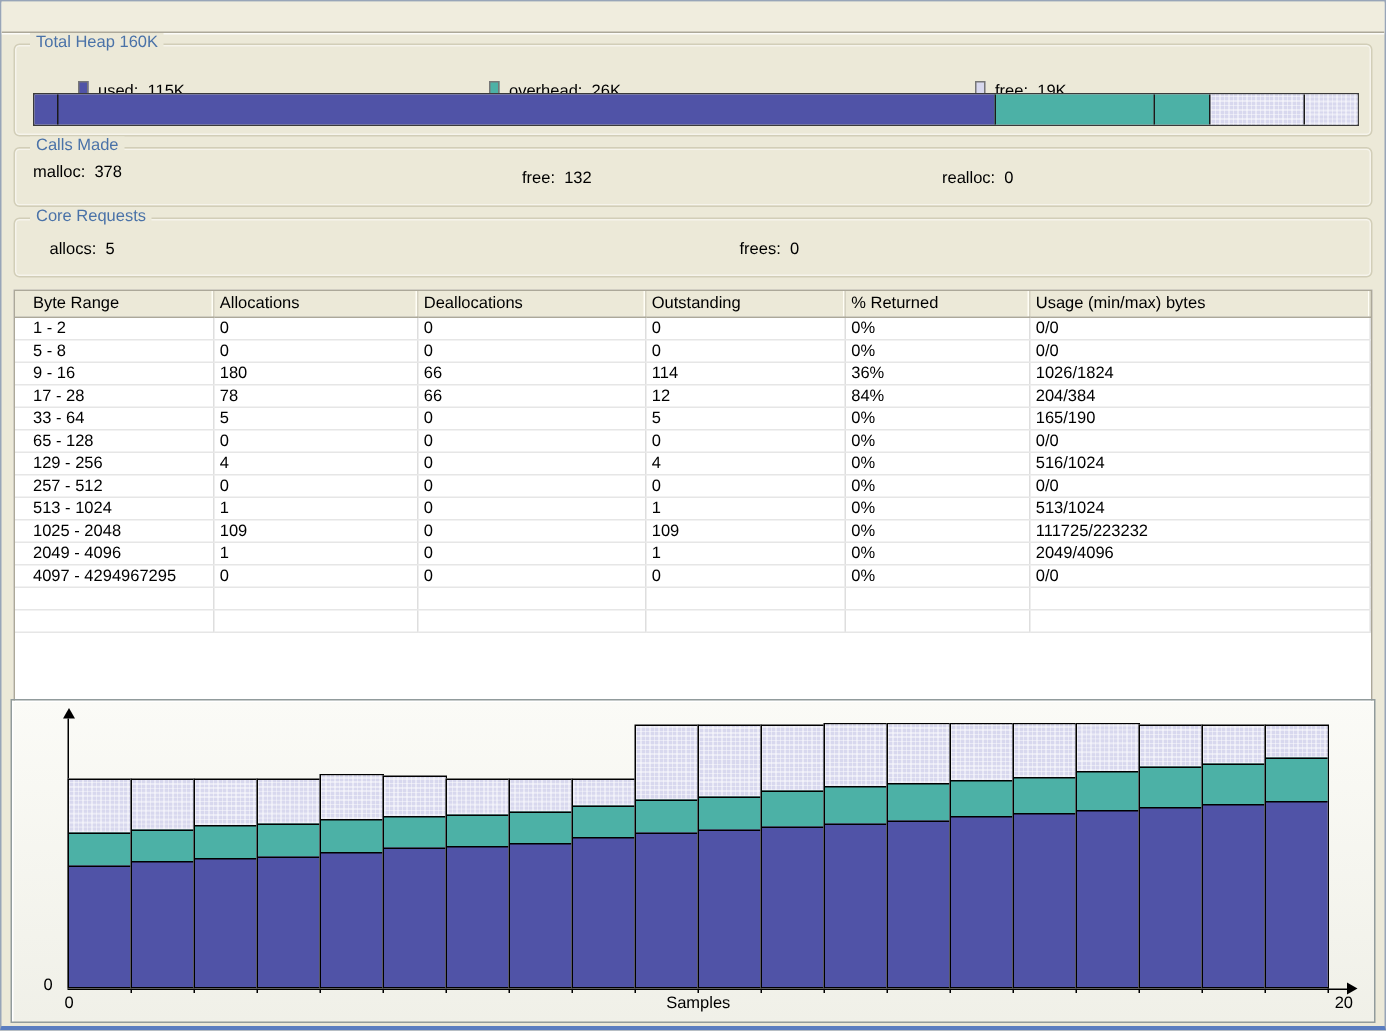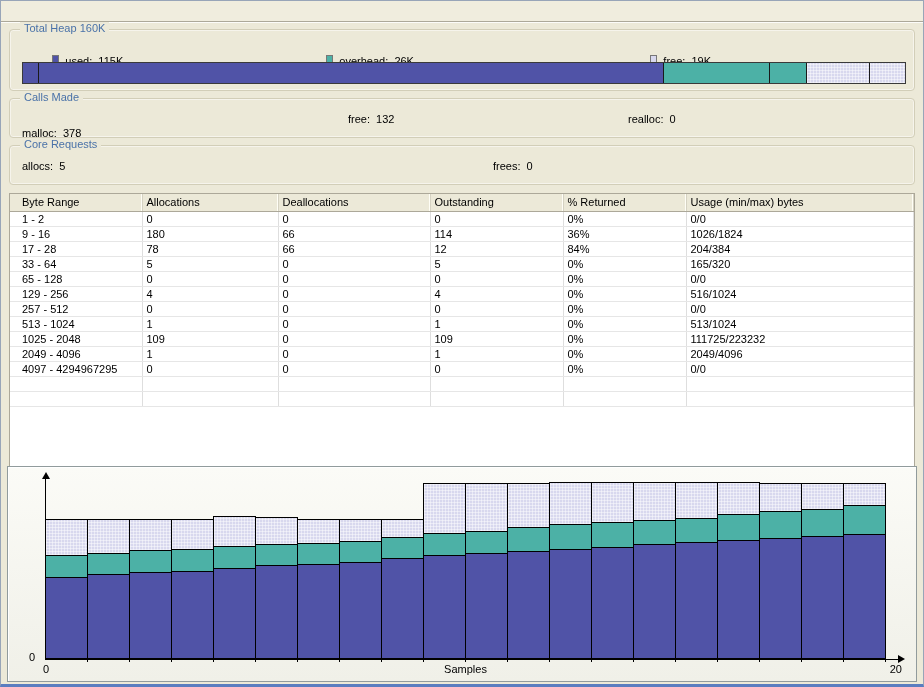--- a/index.html
+++ b/index.html
@@ -95,28 +95,28 @@
         <div class="hseg" style="width: 70.9%; background-color: rgb(80, 83, 167);"></div>
         <div class="hseg" style="width: 12%; background-color: rgb(76, 177, 166);"></div>
         <div class="hseg" style="width: 4.2%; background-color: rgb(76, 177, 166);"></div>
         <div class="hseg pattern-free" style="width: 7.1%; background-color: rgb(216, 216, 238);"></div>
         <div class="hseg pattern-free" style="width: 4.1%; background-color: rgb(216, 216, 238);"></div>
       </div>
   </div>
 
   <div class="groupbox" id="gb-calls">
     <span class="gb-title">Calls Made</span>
-    <span class="stat" style="left:12px;top:28px;">malloc:  378</span>
+    <span class="stat" style="left:12px;top:10px;">malloc:  378</span>
     <span class="stat" style="left:338px;top:14px;">free:  132</span>
     <span class="stat" style="left:618px;top:14px;">realloc:  0</span>
   </div>
 
   <div class="groupbox" id="gb-core">
     <span class="gb-title">Core Requests</span>
-    <span class="stat" style="left:12px;top:14px;">allocs:  5</span>
+    <span class="stat" style="left:23px;top:14px;">allocs:  5</span>
     <span class="stat" style="left:483px;top:14px;">frees:  0</span>
   </div>
 
   <div id="table-wrap">
     <table id="alloc-table">
       <colgroup>
         <col class="c1">
           <col class="c2">
           <col class="c3">
           <col class="c4">
@@ -136,20 +136,28 @@
       <tbody>
           <tr>
             <td>1 - 2</td>
             <td>0</td>
             <td>0</td>
             <td>0</td>
             <td>0%</td>
             <td>0/0</td>
           </tr>
           <tr>
+            <td>5 - 8</td>
+            <td>0</td>
+            <td>0</td>
+            <td>0</td>
+            <td>0%</td>
+            <td>0/0</td>
+          </tr>
+          <tr>
             <td>9 - 16</td>
             <td>180</td>
             <td>66</td>
             <td>114</td>
             <td>36%</td>
             <td>1026/1824</td>
           </tr>
           <tr>
             <td>17 - 28</td>
             <td>78</td>
@@ -157,21 +165,21 @@
             <td>12</td>
             <td>84%</td>
             <td>204/384</td>
           </tr>
           <tr>
             <td>33 - 64</td>
             <td>5</td>
             <td>0</td>
             <td>5</td>
             <td>0%</td>
-            <td>165/320</td>
+            <td>165/190</td>
           </tr>
           <tr>
             <td>65 - 128</td>
             <td>0</td>
             <td>0</td>
             <td>0</td>
             <td>0%</td>
             <td>0/0</td>
           </tr>
           <tr>

